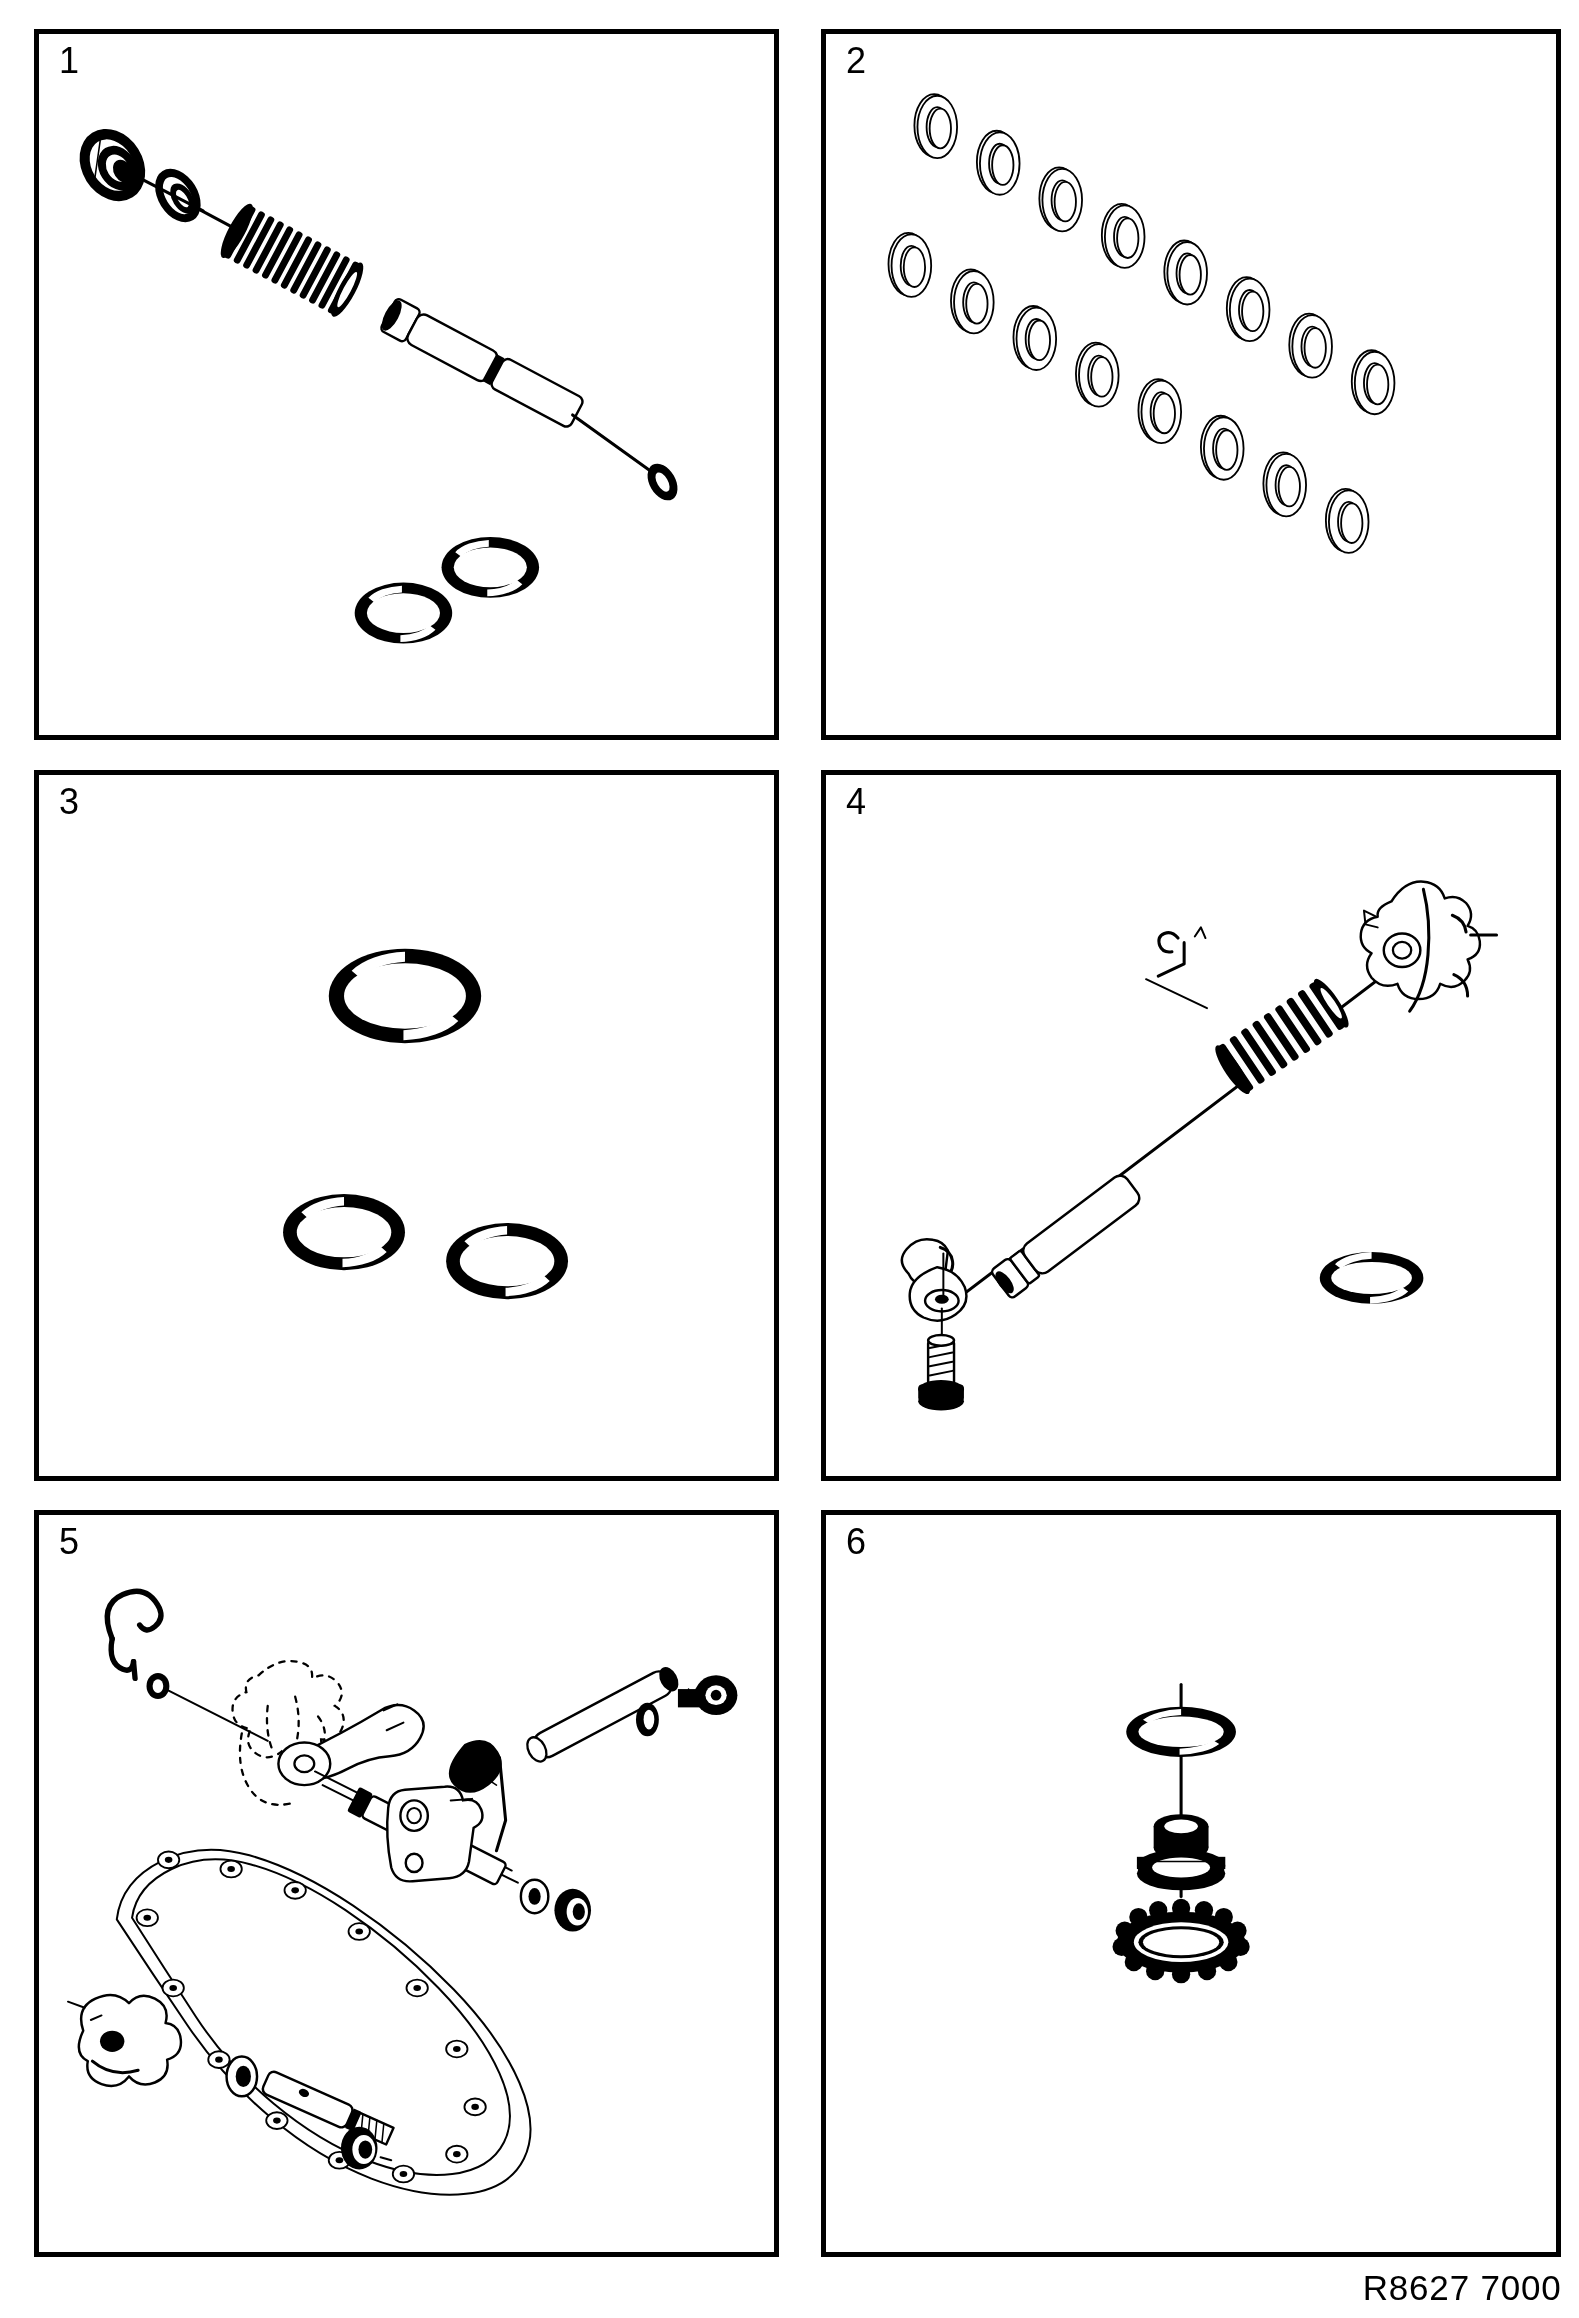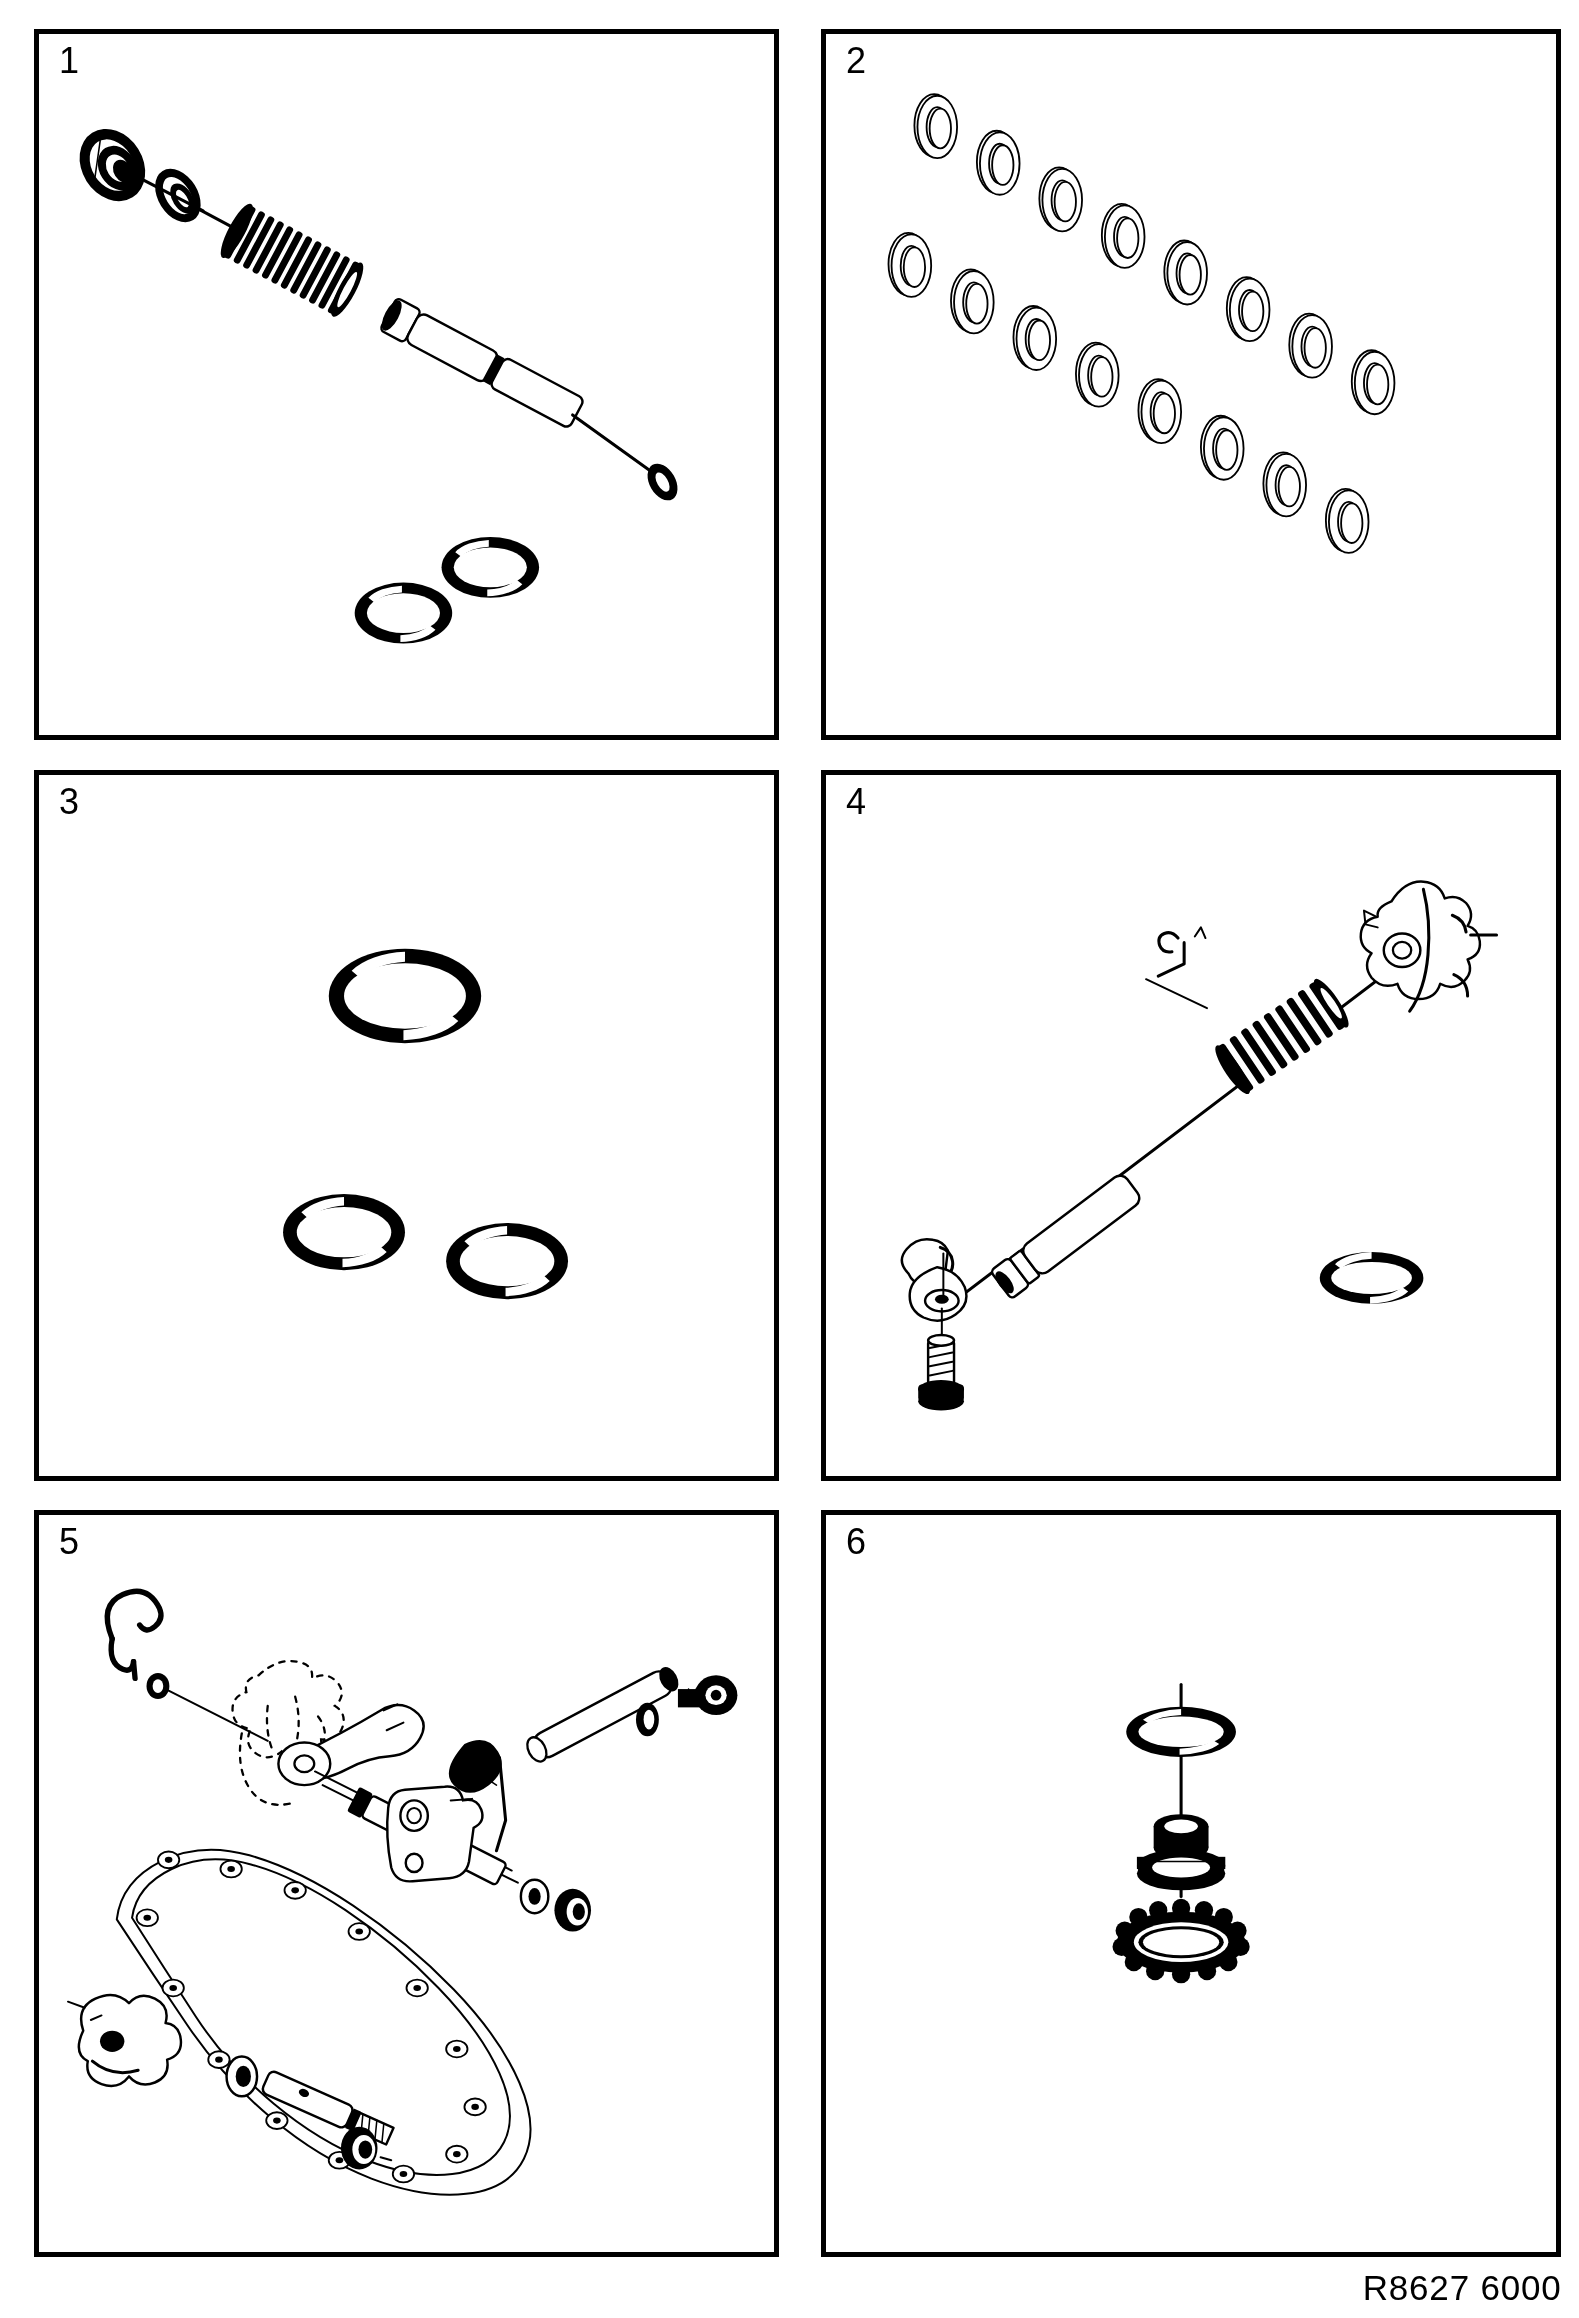--- a/index.html
+++ b/index.html
@@ -548,15 +548,15 @@
             <circle cx="388" cy="566" r="12"></circle>
           </g>
           <ellipse cx="466" cy="560" rx="62" ry="26" fill="#fff"></ellipse>
           <ellipse cx="466" cy="560" rx="56" ry="21" class="sol"></ellipse>
           <ellipse cx="466" cy="560" rx="50" ry="17" fill="#fff"></ellipse>
         </g>
       </svg>
     </div>
   </div>
 
-  <div id="footer-code">R8627 6000</div>
+  <div id="footer-code">R8627 7000</div>
 </div>
 
 
 </body></html>

